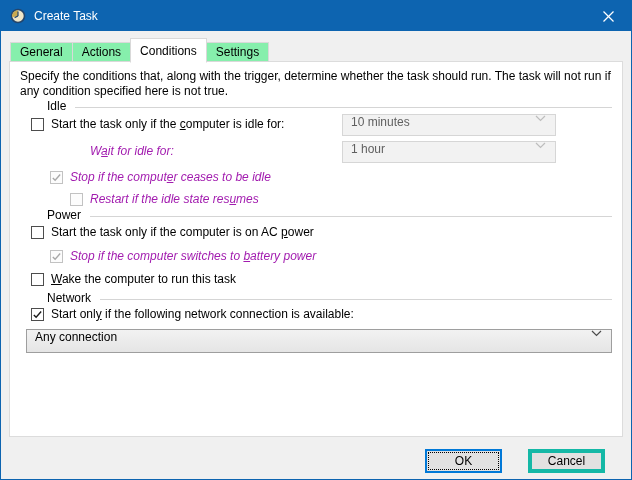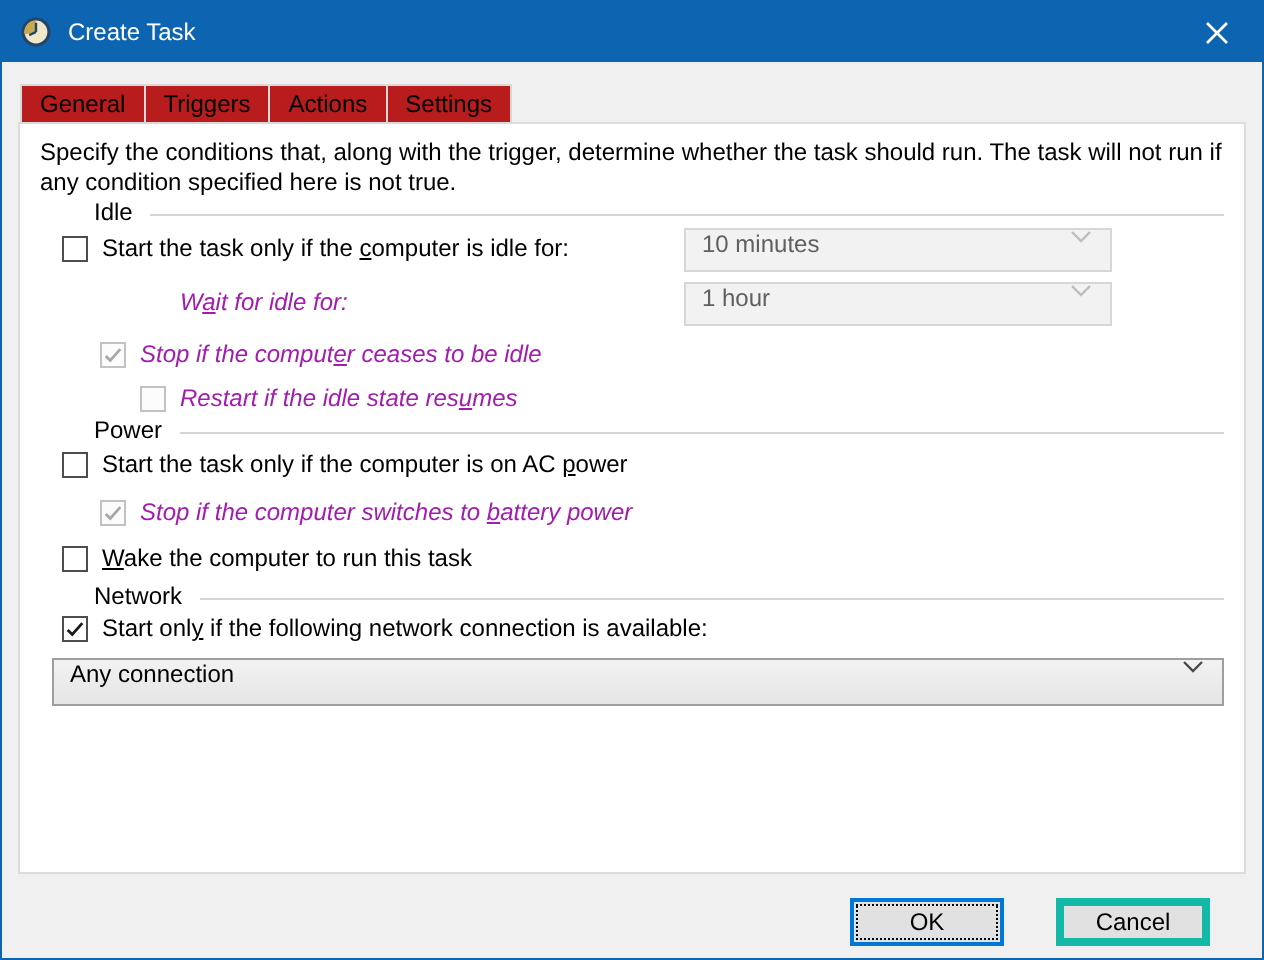--- a/index.html
+++ b/index.html
@@ -6,21 +6,21 @@
     font-family:"Liberation Sans","DejaVu Sans",sans-serif;}
   .window{position:absolute;inset:0;background:#F0F0F0;border:1px solid #0D64B0;box-sizing:border-box;}
   
   .titlebar{position:absolute;left:0;top:0;right:0;height:30px;background:#0D64B0;
     display:flex;align-items:center;padding-left:9px;box-sizing:border-box;}
   .app-icon{width:16px;height:16px;margin-right:8px;display:flex;}
   .title{color:#FFFFFF;font-size:12px;}
   .close-btn{margin-left:auto;width:46px;height:30px;display:flex;align-items:center;justify-content:center;cursor:default;}
   
   .tabstrip{position:absolute;left:9px;top:36px;height:25px;display:flex;align-items:flex-end;z-index:3;}
-  .tab{height:20px;padding:0 9px;background:#b91c1c;border:1px solid #D9D9D9;
+  .tab{height:20px;padding:0 9px;background:#86efac;border:1px solid #D9D9D9;
     display:flex;align-items:center;font-size:12px;color:#000;margin-right:-1px;box-sizing:border-box;}
   .tab.active{height:25px;background:#FFFFFF;border-bottom:1px solid #FFFFFF;margin-bottom:-1px;z-index:4;position:relative;}
   
   .panel{position:absolute;left:8px;right:8px;top:60px;bottom:42px;background:#FFFFFF;
     border:1px solid #DCDCDC;box-sizing:border-box;}
   .instruction{position:absolute;left:10px;top:7px;width:602px;font-size:12px;line-height:15px;color:#000;}
   .group{position:absolute;left:10px;right:10px;display:flex;align-items:center;height:14px;}
   .group-label{font-size:12px;color:#000;margin-right:9px;white-space:nowrap;margin-left:27px;}
   .group-line{flex:1;border-top:1px solid #D5D5D5;margin-top:2px;}
   .crow{position:absolute;display:flex;align-items:center;gap:7px;height:16px;font-size:12px;color:#000;padding-left:15px;}
@@ -67,22 +67,22 @@
     <div class="close-btn">
       <svg width="11" height="11" viewBox="0 0 11 11">
         <line x1="0.5" y1="0.5" x2="10.5" y2="10.5" stroke="#FFFFFF" stroke-width="1.3"></line>
         <line x1="10.5" y1="0.5" x2="0.5" y2="10.5" stroke="#FFFFFF" stroke-width="1.3"></line>
       </svg>
     </div>
   </div>
 
   <div class="tabstrip">
     <div class="tab">General</div>
-    <div class="tab">Triggers</div>
     <div class="tab">Actions</div>
+    <div class="tab active">Conditions</div>
     <div class="tab">Settings</div>
   </div>
 
   <div class="panel">
 
     <div class="instruction">Specify the conditions that, along with the trigger, determine whether the task should run.  The task will not run  if any condition specified here is not true.</div>
 
     <div class="group" style="top:37px">
       <span class="group-label">Idle</span>
       <span class="group-line"></span>

